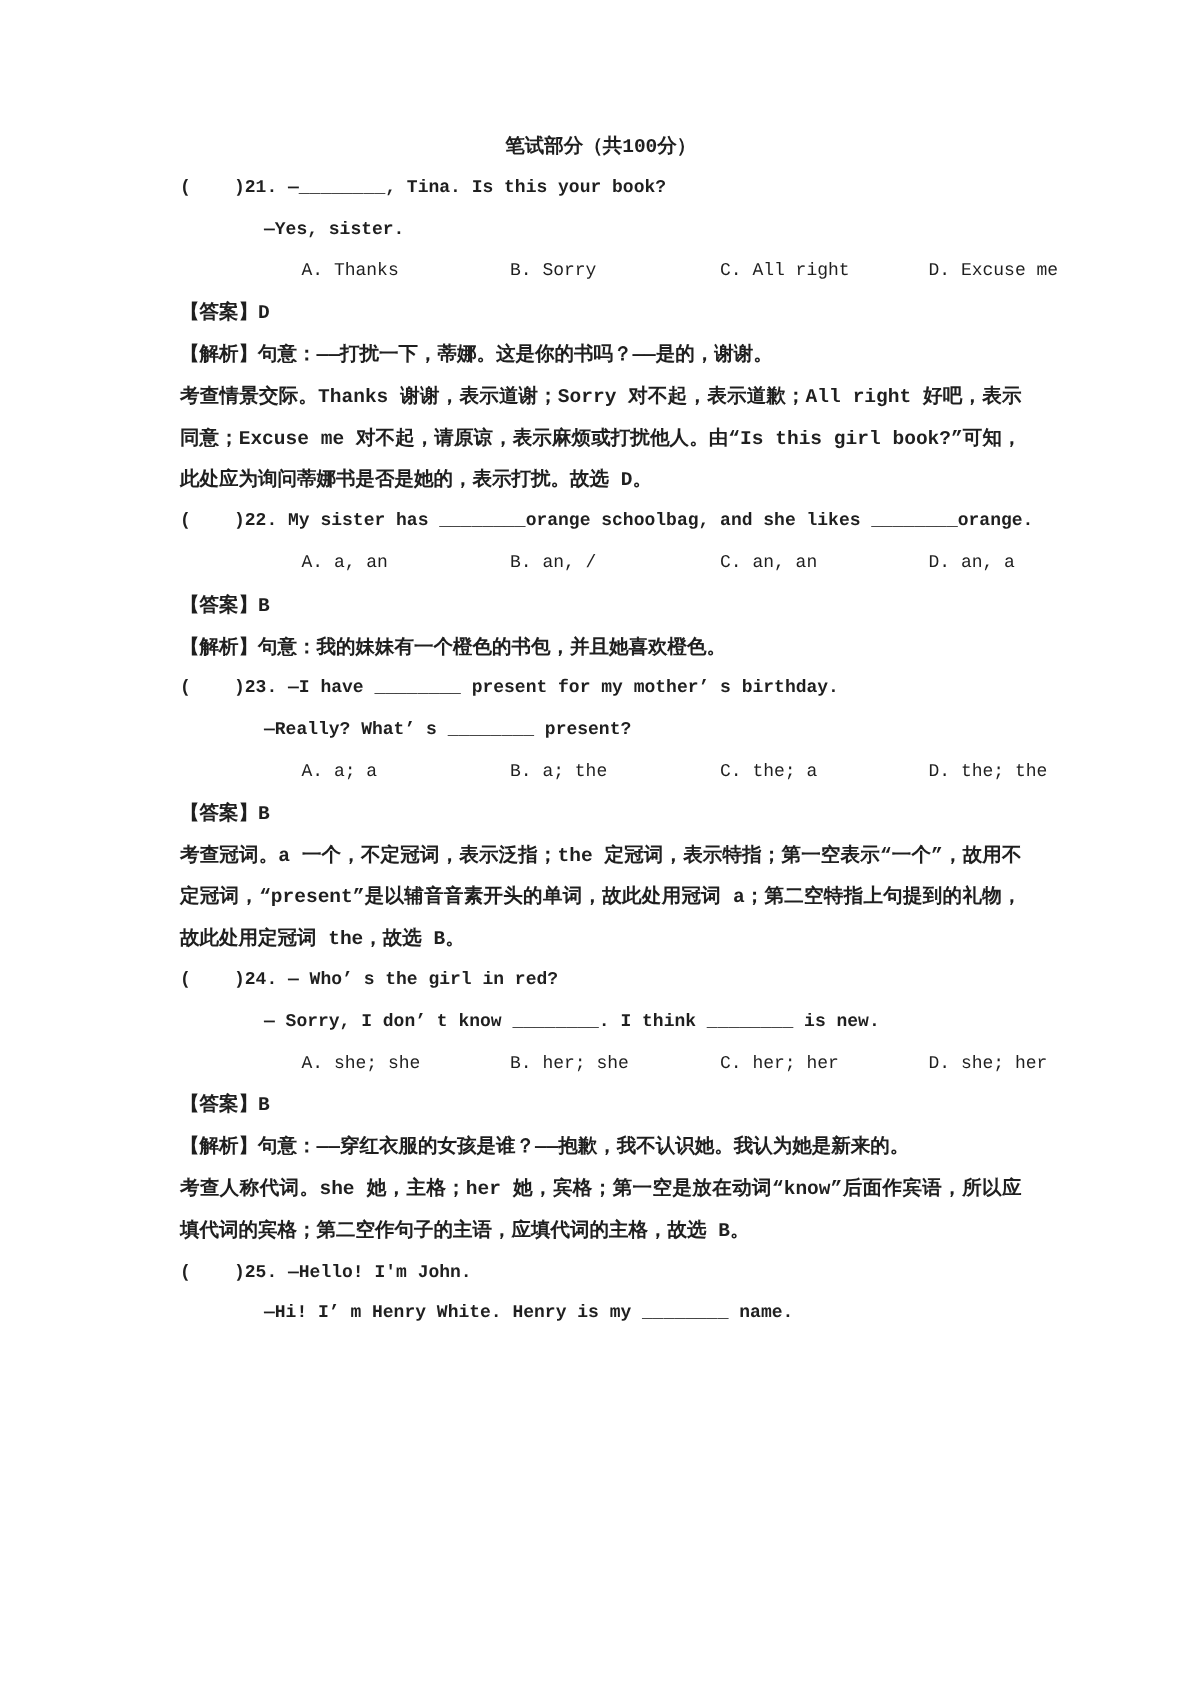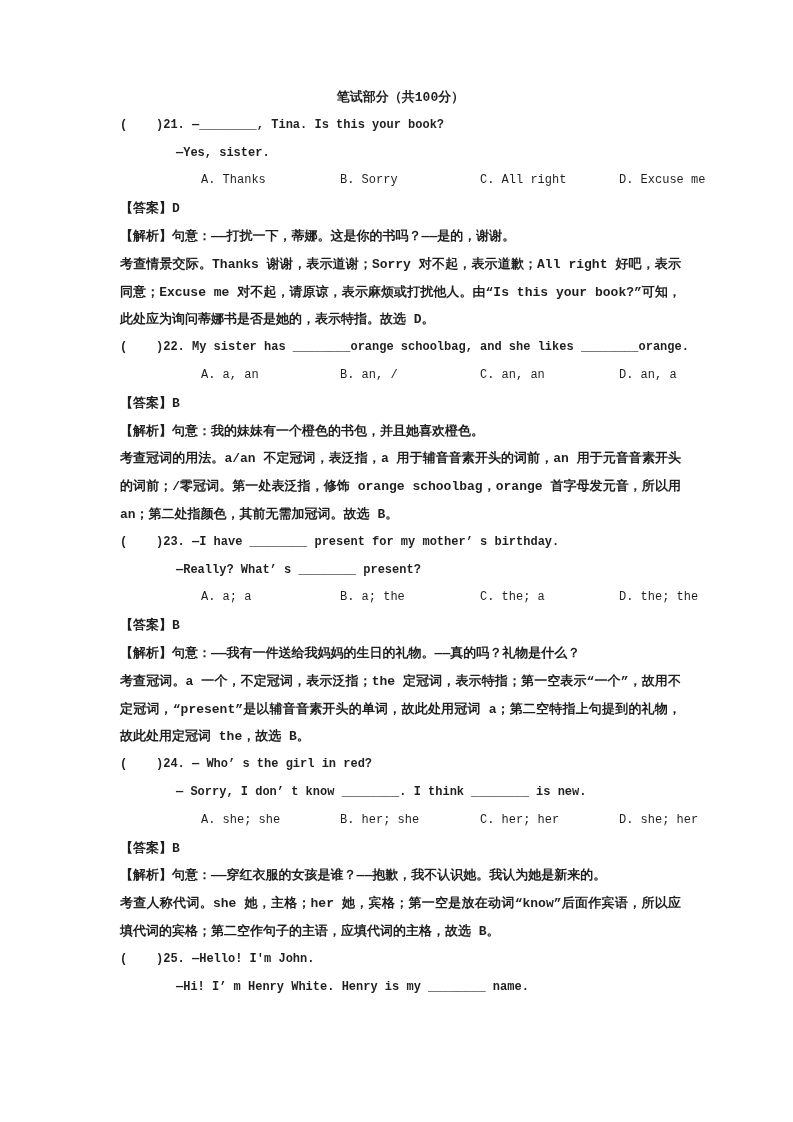--- a/index.html
+++ b/index.html
@@ -37,47 +37,45 @@
     <p class="line en">(    )21. —________, Tina. Is this your book?</p>
     <p class="line en indent">—Yes, sister.</p>
     <div class="options">
       <span>A. Thanks</span>
       <span>B. Sorry</span>
       <span>C. All right</span>
       <span>D. Excuse me</span>
     </div>
     <p class="line cjk">【答案】D</p>
     <p class="para cjk">【解析】句意：——打扰一下，蒂娜。这是你的书吗？——是的，谢谢。</p>
-    <p class="para cjk">考查情景交际。Thanks 谢谢，表示道谢；Sorry 对不起，表示道歉；All right 好吧，表示同意；Excuse me 对不起，请原谅，表示麻烦或打扰他人。由“Is this your book?”可知，此处应为询问蒂娜书是否是她的，表示特指。故选 D。</p>
+    <p class="para cjk">考查情景交际。Thanks 谢谢，表示道谢；Sorry 对不起，表示道歉；All right 好吧，表示同意；Excuse me 对不起，请原谅，表示麻烦或打扰他人。由“Is this girl book?”可知，此处应为询问蒂娜书是否是她的，表示打扰。故选 D。</p>
   </section>
 
   <section>
     <p class="line en">(    )22. My sister has ________orange schoolbag, and she likes ________orange.</p>
     <div class="options">
       <span>A. a, an</span>
       <span>B. an, /</span>
       <span>C. an, an</span>
       <span>D. an, a</span>
     </div>
     <p class="line cjk">【答案】B</p>
     <p class="para cjk">【解析】句意：我的妹妹有一个橙色的书包，并且她喜欢橙色。</p>
-    <p class="para cjk">考查冠词的用法。a/an 不定冠词，表泛指，a 用于辅音音素开头的词前，an 用于元音音素开头的词前；/零冠词。第一处表泛指，修饰 orange schoolbag，orange 首字母发元音，所以用 an；第二处指颜色，其前无需加冠词。故选 B。</p>
   </section>
 
   <section>
     <p class="line en">(    )23. —I have ________ present for my mother’ s birthday.</p>
     <p class="line en indent">—Really? What’ s ________ present?</p>
     <div class="options">
       <span>A. a; a</span>
       <span>B. a; the</span>
       <span>C. the; a</span>
       <span>D. the; the</span>
     </div>
     <p class="line cjk">【答案】B</p>
-    <p class="para cjk">【解析】句意：——我有一件送给我妈妈的生日的礼物。——真的吗？礼物是什么？</p>
     <p class="para cjk">考查冠词。a 一个，不定冠词，表示泛指；the 定冠词，表示特指；第一空表示“一个”，故用不定冠词，“present”是以辅音音素开头的单词，故此处用冠词 a；第二空特指上句提到的礼物，故此处用定冠词 the，故选 B。</p>
   </section>
 
   <section>
     <p class="line en">(    )24. — Who’ s the girl in red?</p>
     <p class="line en indent">— Sorry, I don’ t know ________. I think ________ is new.</p>
     <div class="options">
       <span>A. she; she</span>
       <span>B. her; she</span>
       <span>C. her; her</span>

